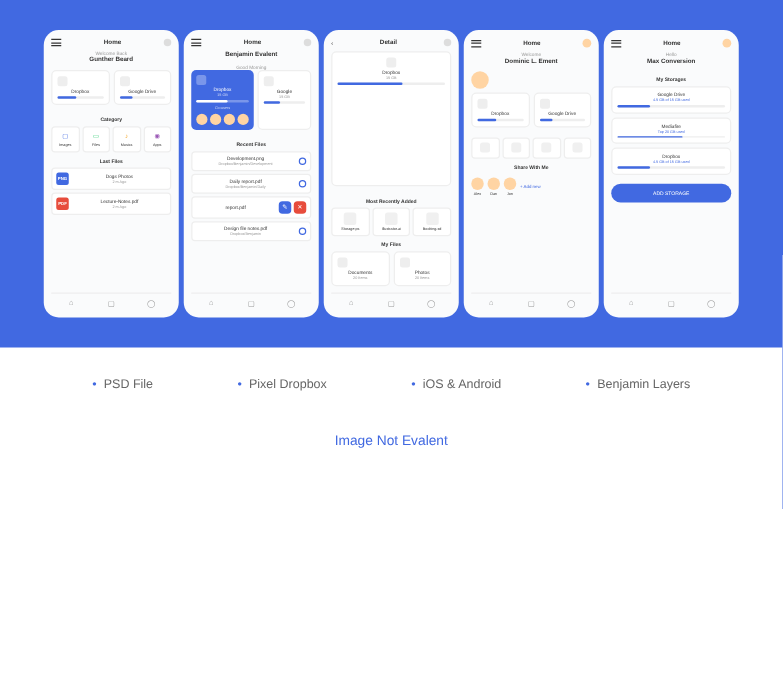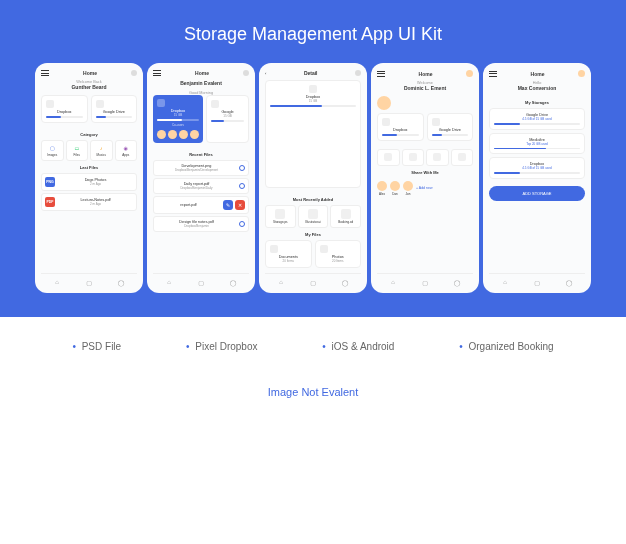--- a/index.html
+++ b/index.html
@@ -61,21 +61,20 @@
 .actbtns{display:flex;gap:2px;margin-left:auto}
 .ab{width:10px;height:10px;border-radius:3px;display:flex;align-items:center;justify-content:center;color:#fff;font-size:5px}
 .feat{display:flex;justify-content:space-around;padding:24px 40px;font-size:10px;color:#666}
 .feat span::before{content:'• ';color:#4169E1;margin-right:3px}
 .foot{text-align:center;color:#4169E1;font-size:11px;padding:10px}
 </style>
 </head>
 <body>
 
 <div class="hero">
-<h1>Storage Management App UI Kit</h1>
 <div class="phones">
 
 <div class="phone">
 <div class="hdr">
           <div class="menu">
             <span></span>
             <span></span>
             <span></span>
           </div>
           <div class="ttl">Home</div>
@@ -351,15 +350,15 @@
           <span>◯</span>
         </div>
 </div>
 
 </div>
 </div>
 <div class="feat">
 <span>PSD File</span>
 <span>Pixel Dropbox</span>
 <span>iOS &amp; Android</span>
-<span>Organized Booking</span>
+<span>Benjamin Layers</span>
 </div>
 <div class="foot">Image Not Evalent</div>
 
 </body></html>

